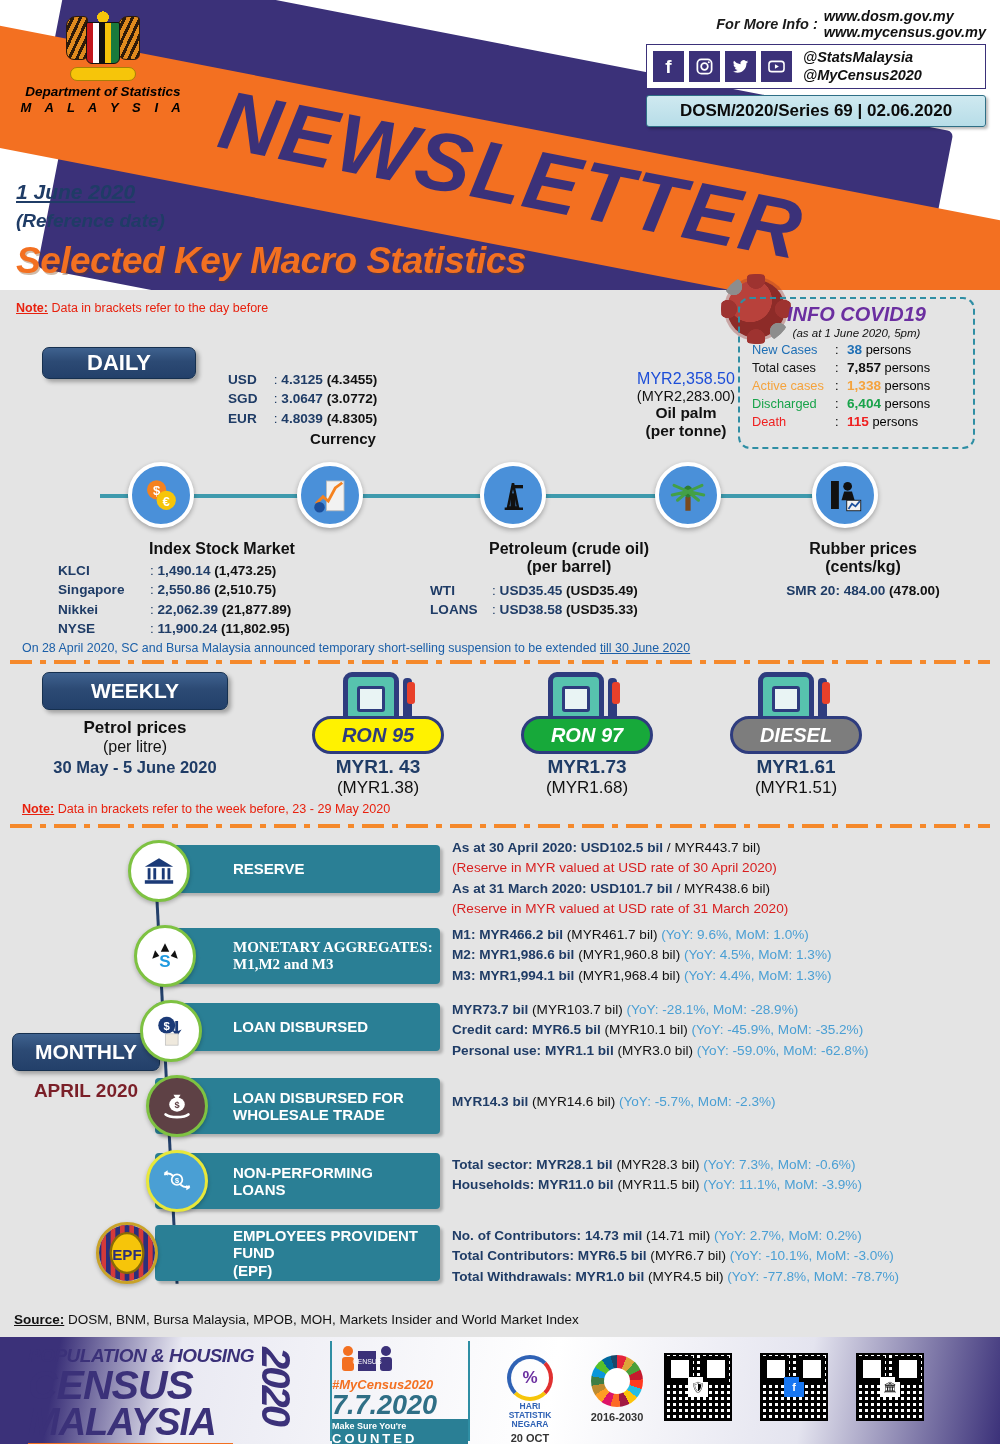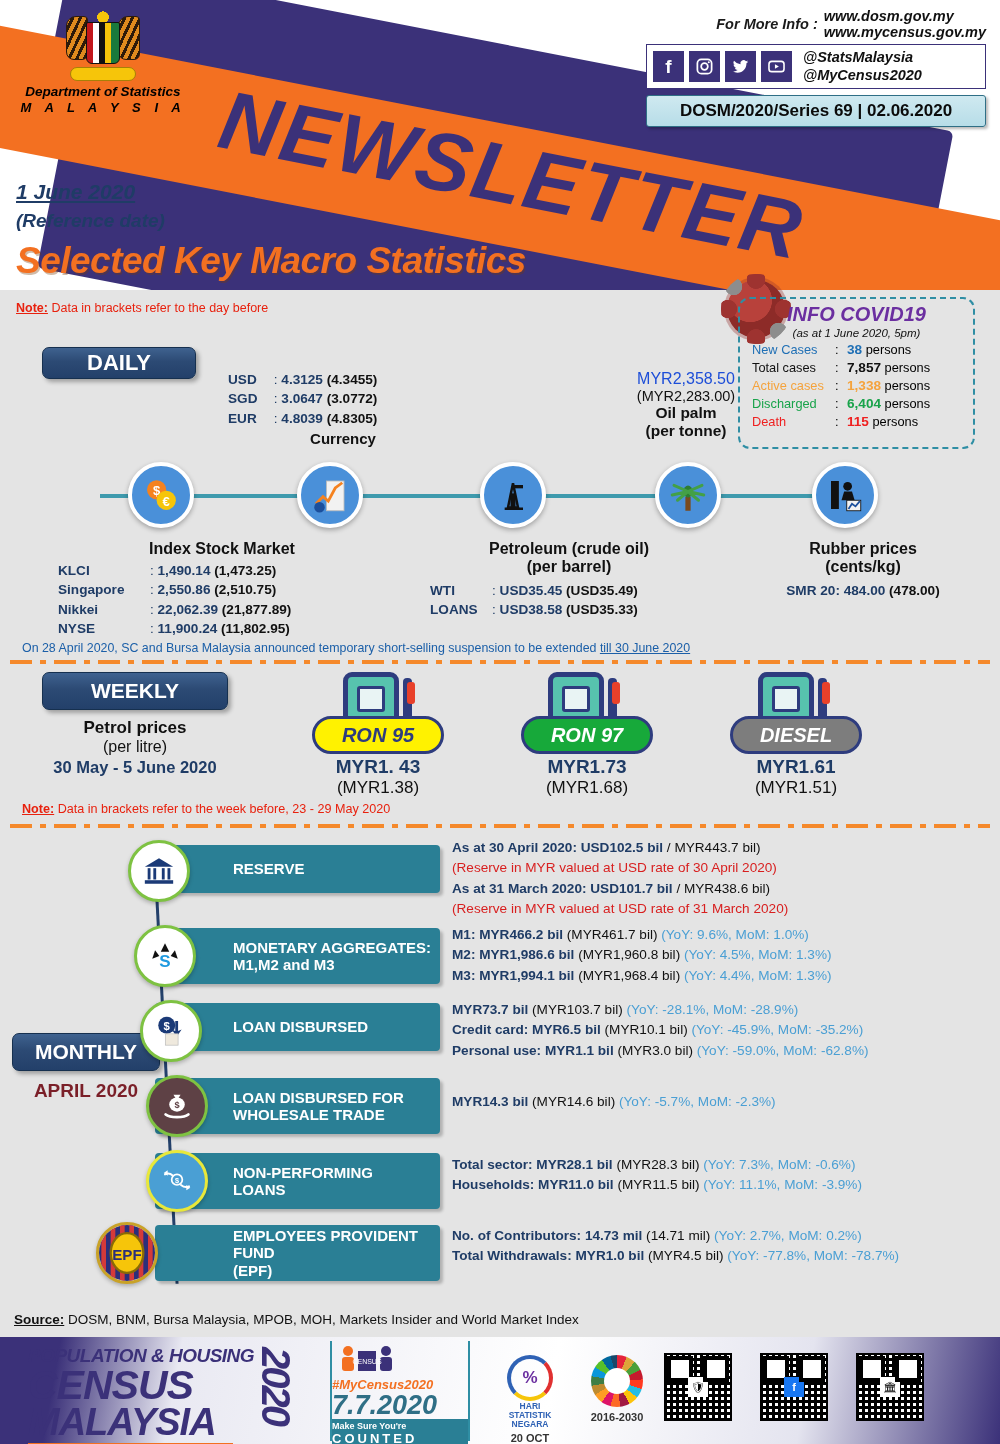--- a/index.html
+++ b/index.html
@@ -509,21 +509,21 @@
 
   <div class="m-ic" style="left:134px; top:925px; background:#fff;">
     <svg width="34" height="34" viewBox="0 0 48 48">
         <path d="M24 6 18 18h12z" fill="#111"></path>
         <path d="M10 16 6 28l10-4z" fill="#111"></path>
         <path d="M38 16 42 28l-10-4z" fill="#111"></path>
         <text x="24" y="40" font-size="24" font-weight="bold" fill="#1f9ae0" text-anchor="middle" font-family="Liberation Sans">S</text>
       </svg>
   </div>
   <div class="m-bar" style="left:155px; top:928px; width:285px; height:56px; flex-direction:column; align-items:flex-start; justify-content:center;">
-    <span style="white-space:pre-line;">MONETARY AGGREGATES:
+    <span style="white-space:pre-line;font-family:Liberation Serif, serif;">MONETARY AGGREGATES:
 M1,M2 and M3</span>
   </div>
   <div class="m-val" style="left:452px; top:925px; width:540px;">
     <div><b>M1: MYR466.2 bil</b><span class="nb"> (MYR461.7 bil) </span><span class="pct">(YoY: 9.6%, MoM: 1.0%)</span></div>
     <div><b>M2: MYR1,986.6 bil</b><span class="nb"> (MYR1,960.8 bil) </span><span class="pct">(YoY: 4.5%, MoM: 1.3%)</span></div>
     <div><b>M3: MYR1,994.1 bil</b><span class="nb"> (MYR1,968.4 bil) </span><span class="pct">(YoY: 4.4%, MoM: 1.3%)</span></div>
   </div>
 
   <div class="m-ic" style="left:140px; top:1000px; background:#fff;">
     <svg width="34" height="34" viewBox="0 0 48 48">
@@ -590,20 +590,21 @@
       <ellipse cx="24" cy="24" rx="14" ry="17" fill="#f6c50a" stroke="#8a6a06" stroke-width="2"></ellipse>
       <text x="24" y="30" font-size="13" font-weight="bold" fill="#2b2f7a" text-anchor="middle" font-family="Liberation Sans">EPF</text>
     </svg>
   </div>
   <div class="m-bar" style="left:155px; top:1225px; width:285px; height:56px; flex-direction:column; align-items:flex-start; justify-content:center;">
     <span style="white-space:pre-line;">EMPLOYEES PROVIDENT FUND
 (EPF)</span>
   </div>
   <div class="m-val" style="left:452px; top:1226px; width:545px;">
     <div><b>No. of Contributors:  14.73 mil</b><span class="nb"> (14.71 mil) </span><span class="pct">(YoY: 2.7%, MoM: 0.2%)</span></div>
+    <div><b>Total Contributors:  MYR6.5 bil</b><span class="nb"> (MYR6.7 bil) </span><span class="pct">(YoY: -10.1%, MoM: -3.0%)</span></div>
     <div><b>Total Withdrawals:  MYR1.0 bil</b><span class="nb"> (MYR4.5 bil) </span><span class="pct">(YoY: -77.8%, MoM: -78.7%)</span></div>
   </div>
 
   <div class="src-line">
     <b>Source:</b><span> DOSM, BNM, Bursa Malaysia, MPOB, MOH, Markets Insider and World Market Index</span>
   </div>
 
   <div class="footer">
     <div class="census-logo">
       <div class="cl-l1">POPULATION &amp; HOUSING</div>

